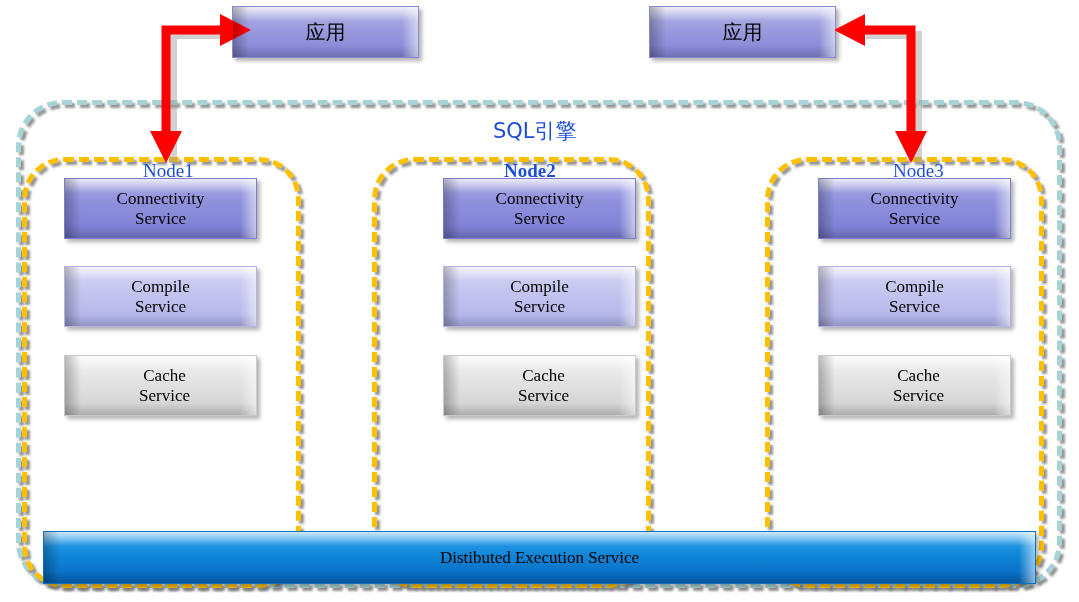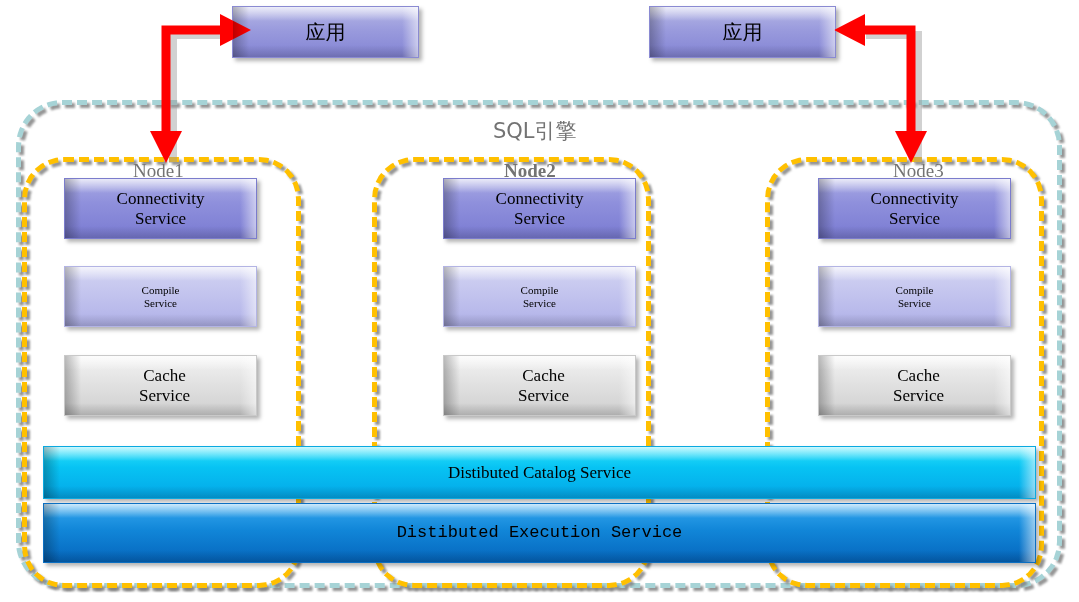--- a/index.html
+++ b/index.html
@@ -70,21 +70,21 @@
   .conn-box {
     background: linear-gradient(to bottom, #a9aae4 0%, #8f90dc 40%, #7a7bd2 100%);
     border: 1px solid #7b7ccc;
     font-size: 17px;
     justify-content: center;
   }
   
   .compile-box {
     background: linear-gradient(to bottom, #d3d4f2 0%, #c3c4ee 45%, #b0b1e8 100%);
     border: 1px solid #b3b4e4;
-    font-size: 11px;
+    font-size: 17px;
   }
   
   .cache-box {
     background: linear-gradient(to bottom, #f3f3f3 0%, #e2e2e2 45%, #cfcfcf 100%);
     border: 1px solid #c9c9c9;
     font-size: 17px;
     padding-left: 8px;
   }
   
   .catalog-bar {
@@ -114,21 +114,21 @@
   }
   .dash-node {
     border: 5px dashed #ffc000;
     border-radius: 42px;
     filter: drop-shadow(3px 3px 1px rgba(130,130,130,0.85));
   }
 
   
   .label {
     position: absolute;
-    color: #737373;
+    color: #1d4ed8;
     white-space: nowrap;
     font-family: "Liberation Serif", "DejaVu Serif", serif;
   }
   .sql-label {
     font-size: 21px;
     font-family: "DejaVu Sans", "Liberation Sans", sans-serif;
   }
   .node-label {
     font-size: 19px;
   }
@@ -156,21 +156,21 @@
   <div class="bevel app-box" style="left:232px; top:6px; width:187px; height:52px;">
     <span class="face">应用</span>
   </div>
 
   <div class="bevel app-box" style="left:649px; top:6px; width:187px; height:52px;">
     <span class="face">应用</span>
   </div>
 
   <div class="dash-node" style="left:22px; top:157px; width:279px; height:431px;"></div>
 
-  <div class="label node-label" style="left:133px; top:160px;text-decoration:underline;">Node1</div>
+  <div class="label node-label" style="left:143px; top:160px;text-decoration:underline;">Node1</div>
 
   <div class="bevel conn-box" style="left:64px; top:178px; width:193px; height:61px;">
     <span class="face">Connectivity
 Service</span>
   </div>
 
   <div class="bevel compile-box" style="left:64px; top:266px; width:193px; height:61px;">
     <span class="face">Compile
 Service</span>
   </div>
@@ -211,25 +211,22 @@
   <div class="bevel compile-box" style="left:818px; top:266px; width:193px; height:61px;">
     <span class="face">Compile
 Service</span>
   </div>
 
   <div class="bevel cache-box" style="left:818px; top:355px; width:193px; height:61px;">
     <span class="face">Cache
 Service</span>
   </div>
 
-  <div class="bevel catalog-bar" style="left:43px; top:446px; width:993px; height:53px;">
-    <span class="face">Distibuted Catalog Service</span>
-  </div>
-
-  <div class="bevel exec-bar" style="left:43px; top:503px; width:993px; height:60px;font-family:Liberation Mono, monospace;">
+
+  <div class="bevel exec-bar" style="left:43px; top:531px; width:993px; height:53px;">
     <span class="face">Distibuted Execution Service</span>
   </div>
 
   <svg class="arrow-svg" viewBox="0 0 1079 602">
 
     <g>
 
       <path d="M 170 160 L 170 32 L 222 32" fill="none" stroke="#9a9a9a" stroke-width="8" transform="translate(3,3)" opacity="0.45"></path>
 
       <path d="M 166 150 L 166 30 L 220 30" fill="none" stroke="#ff0000" stroke-width="9" stroke-linecap="butt"></path>

